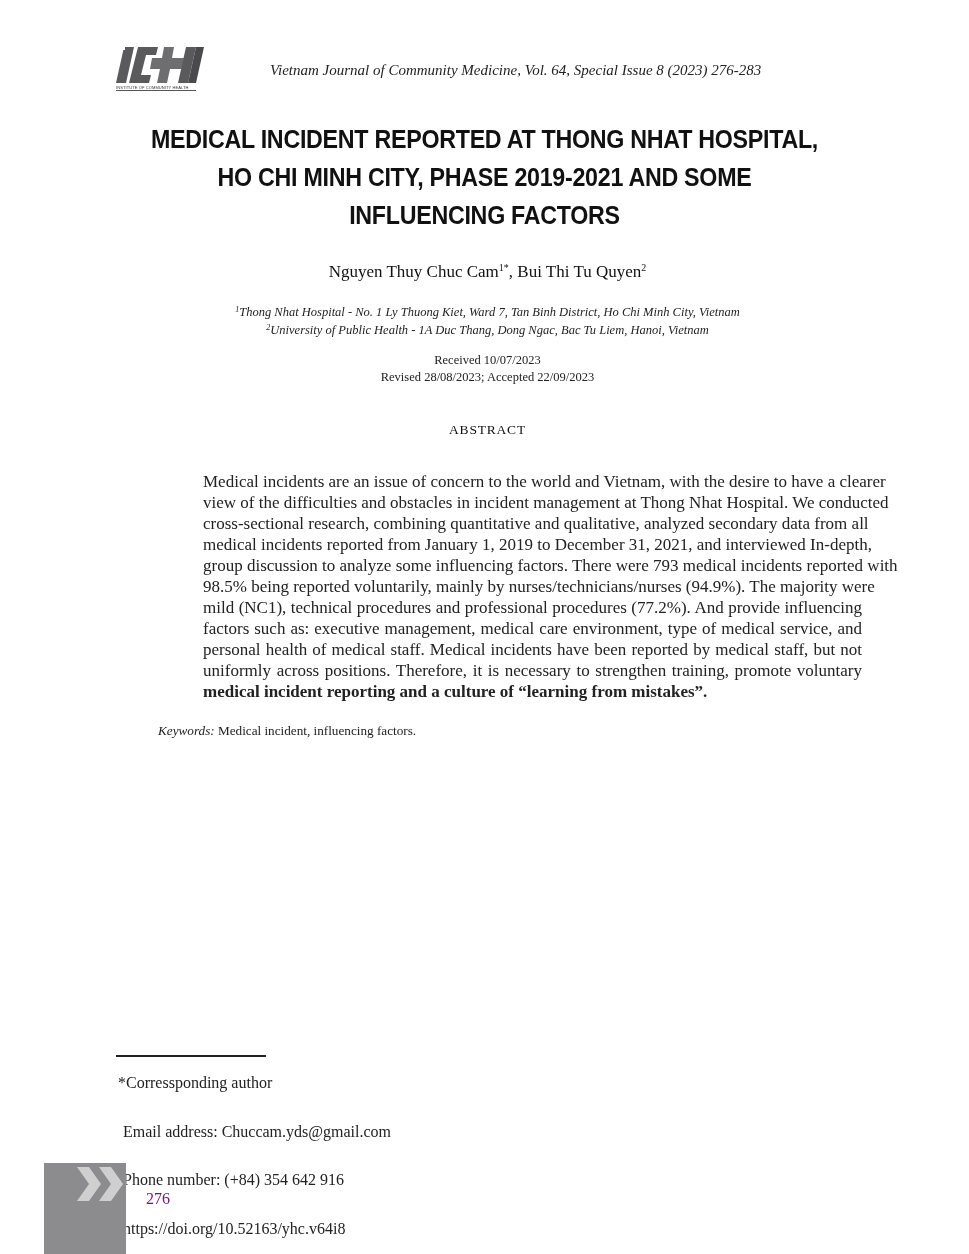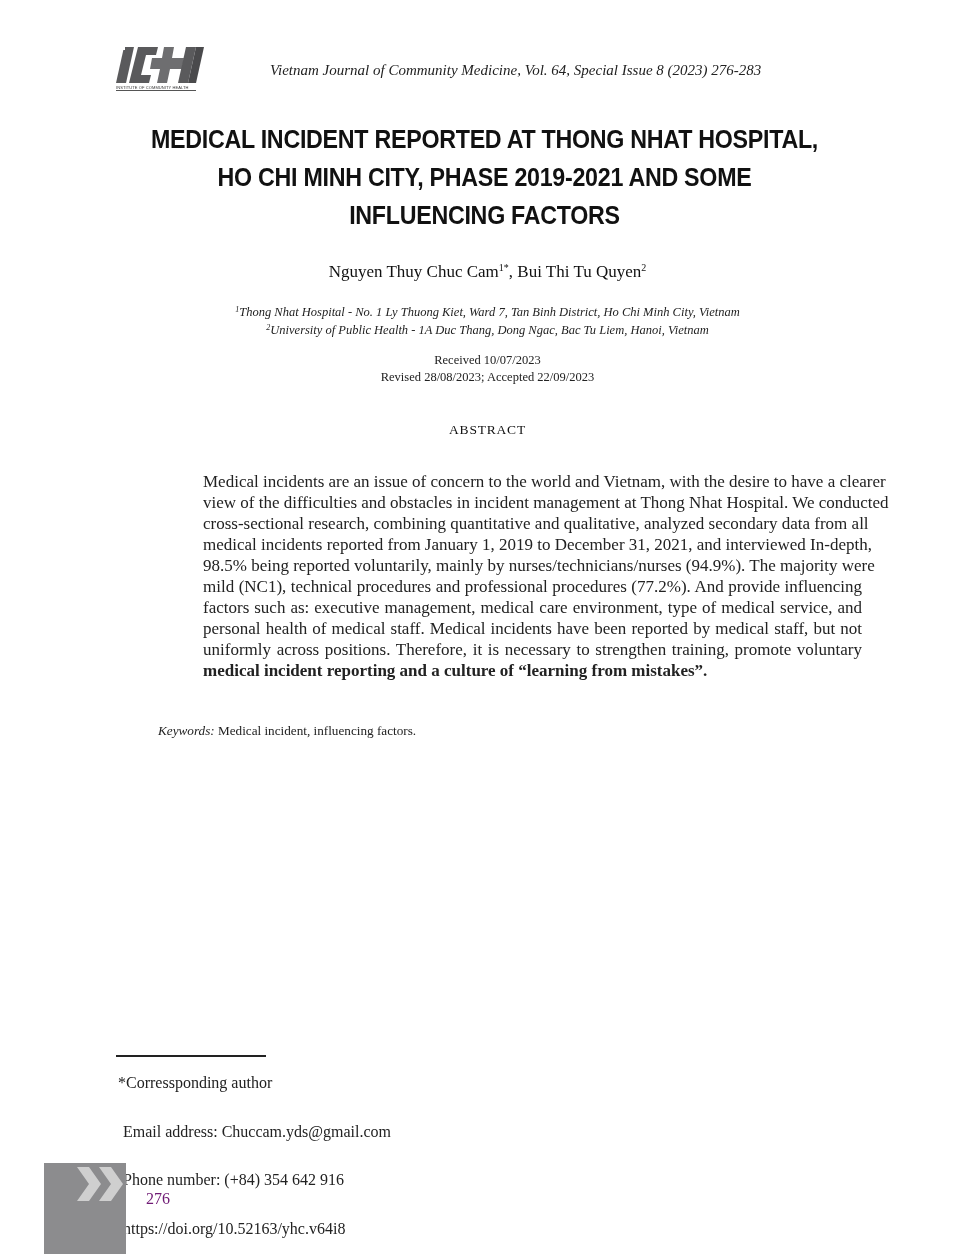--- a/index.html
+++ b/index.html
@@ -77,20 +77,21 @@
 <div class="dates dates-1">Received 10/07/2023</div>
 <div class="dates dates-2">Revised 28/08/2023; Accepted 22/09/2023</div>
 
 <div class="abstract-heading">ABSTRACT</div>
 
 <div class="abstract-body">
   <span class="line">Medical incidents are an issue of concern to the world and Vietnam, with the desire to have a clearer</span>
   <span class="line">view of the difficulties and obstacles in incident management at Thong Nhat Hospital. We conducted</span>
   <span class="line">cross-sectional research, combining quantitative and qualitative, analyzed secondary data from all</span>
   <span class="line">medical incidents reported from January 1, 2019 to December 31, 2021, and interviewed In-depth,</span>
+  <span class="line">group discussion to analyze some influencing factors. There were 793 medical incidents reported with</span>
   <span class="line">98.5% being reported voluntarily, mainly by nurses/technicians/nurses (94.9%). The majority were</span>
   <span class="line">mild (NC1), technical procedures and professional procedures (77.2%). And provide influencing</span>
   <span class="line">factors such as: executive management, medical care environment, type of medical service, and</span>
   <span class="line">personal health of medical staff. Medical incidents have been reported by medical staff, but not</span>
   <span class="line">uniformly across positions. Therefore, it is necessary to strengthen training, promote voluntary</span>
   <span class="line last">medical incident reporting and a culture of “learning from mistakes”.</span>
 </div>
 
 <div class="keywords"><em>Keywords:</em><span> Medical incident, influencing factors.</span></div>
 

